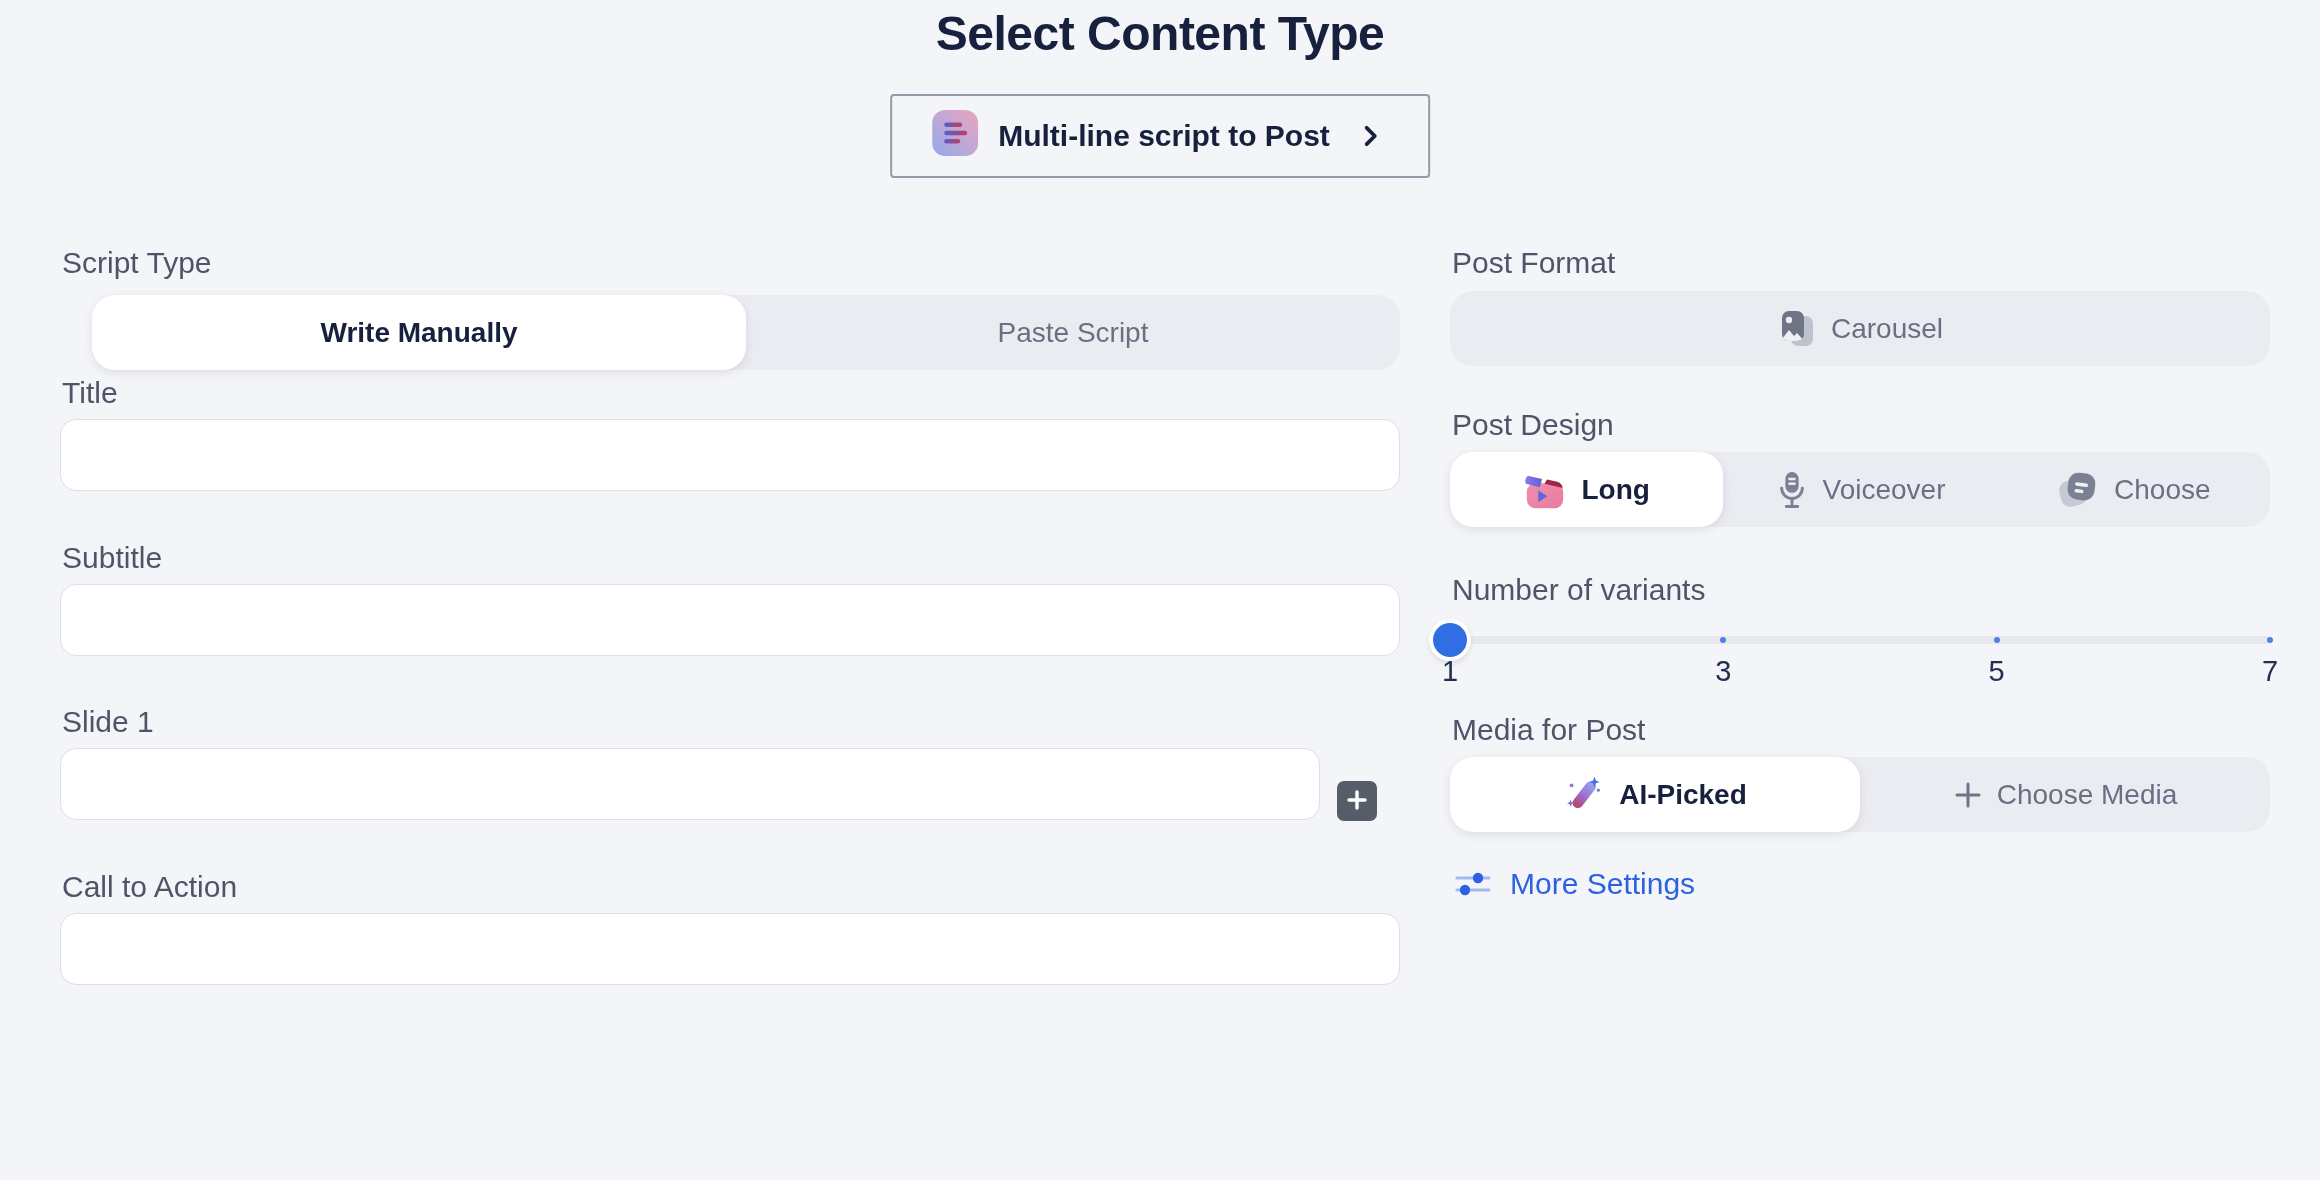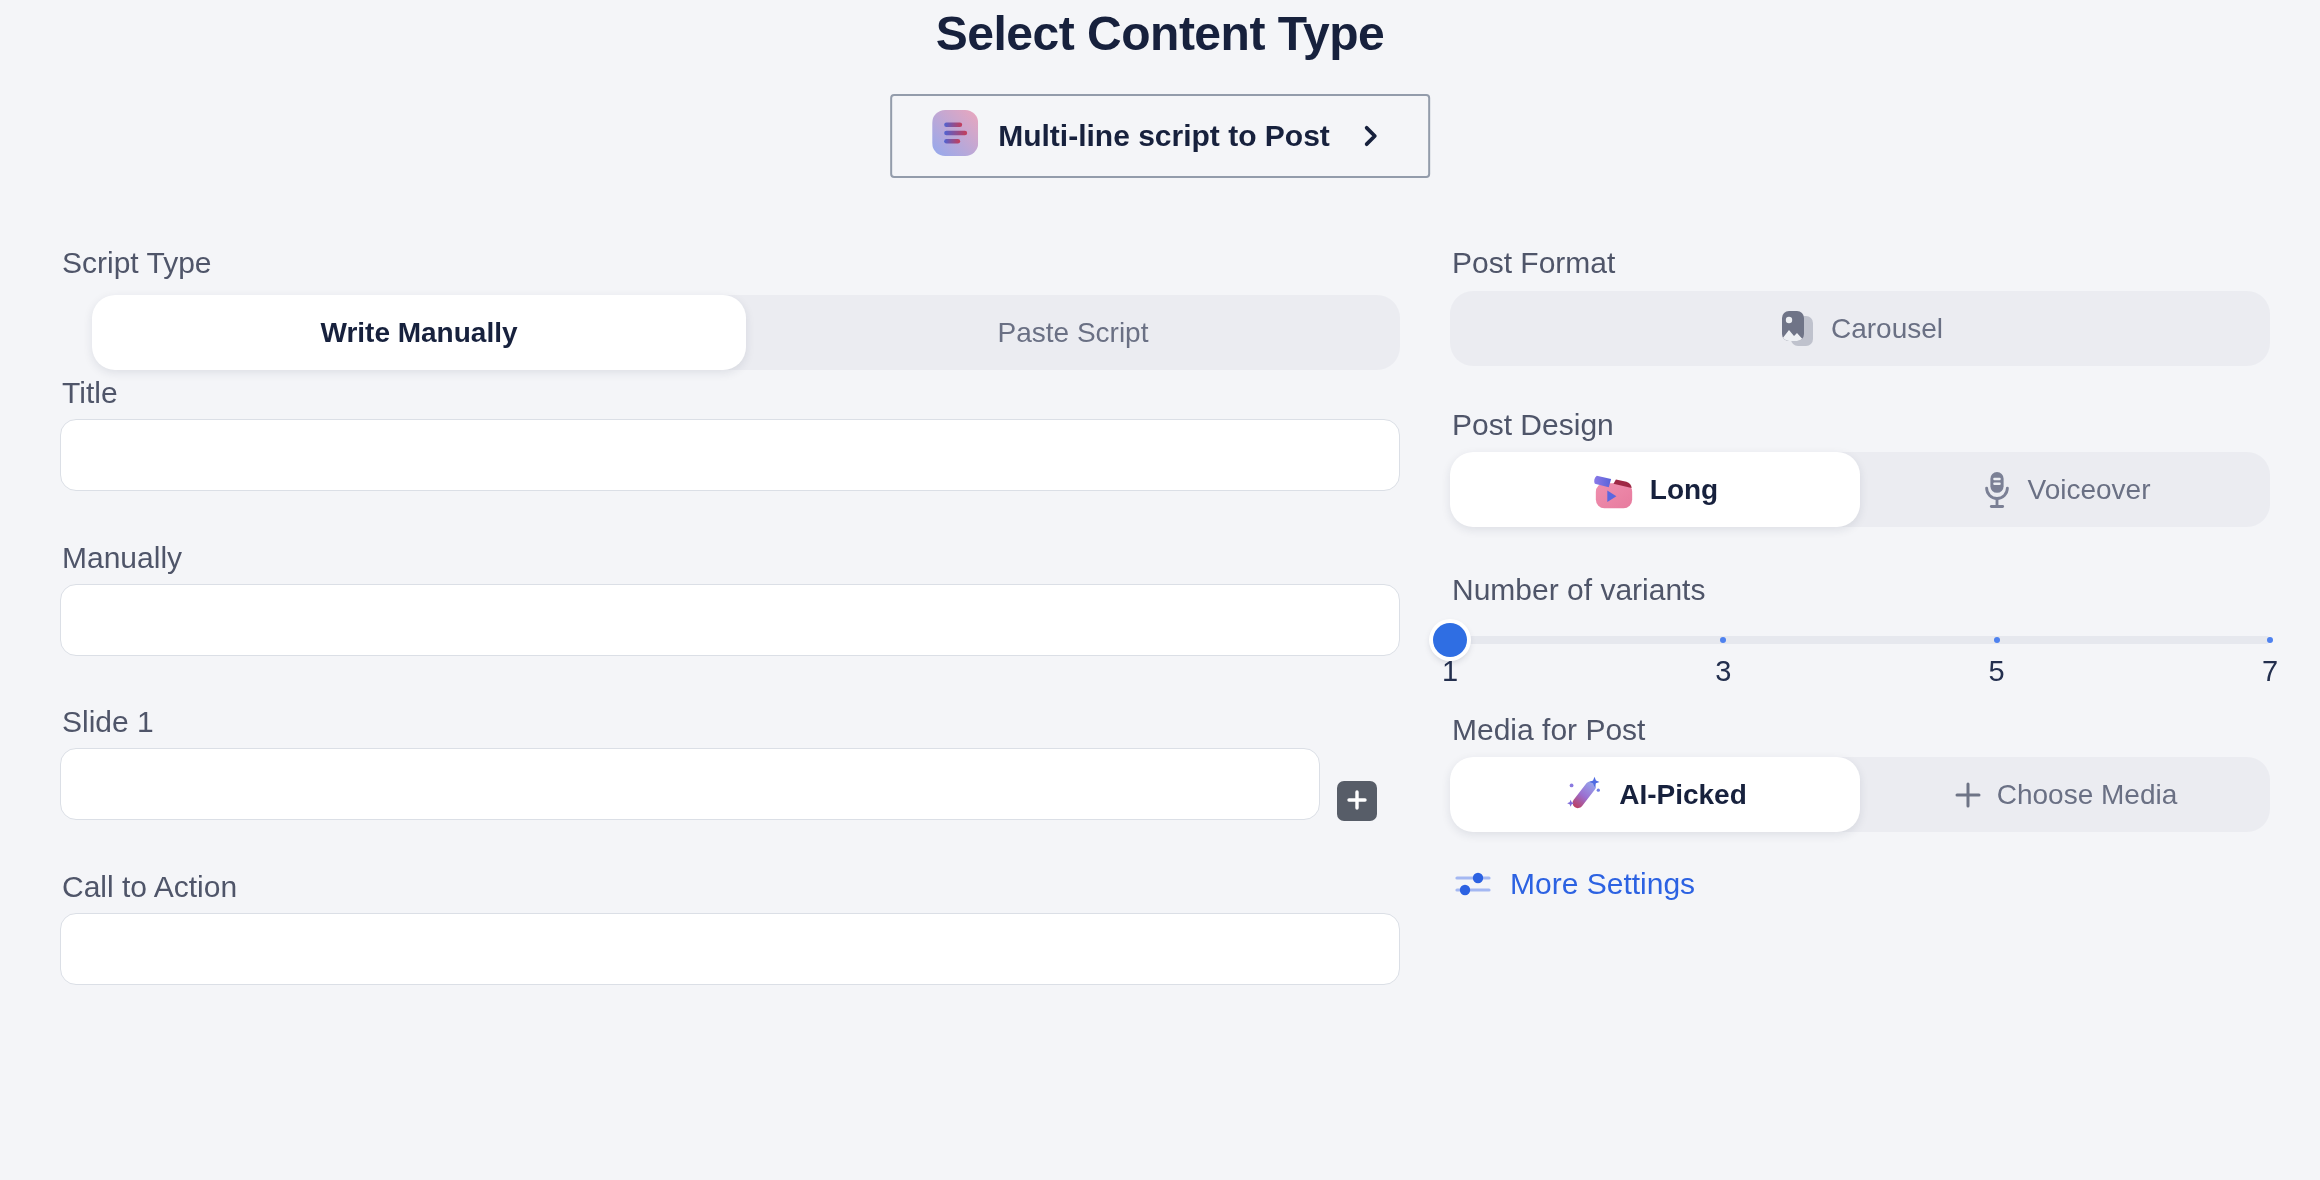--- a/index.html
+++ b/index.html
@@ -186,21 +186,21 @@
       <span>Write Manually</span>
     </div>
     <div class="seg-item">
       <span>Paste Script</span>
     </div>
   </div>
 
   <div class="flabel lbl-title">Title</div>
   <input class="tinput inp-title" type="text" value="" style="">
 
-  <div class="flabel lbl-subtitle">Manually</div>
+  <div class="flabel lbl-subtitle">Subtitle</div>
   <input class="tinput inp-subtitle" type="text" value="" style="">
 
   <div class="flabel lbl-slide">Slide 1</div>
   <input class="tinput inp-slide" type="text" value="" style="">
   <button class="btn-add" title="">
     <span>
       <svg width="24" height="24" viewBox="0 0 24 24">
           <path d="M12 4 v16 M4 12 h16" stroke="#ffffff" stroke-width="3.4" stroke-linecap="round"></path>
         </svg>
     </span>
@@ -251,20 +251,31 @@
         <svg width="34" height="42" viewBox="0 0 36 44">
           <rect x="11" y="3" width="14" height="22" rx="7" fill="#7b8095"></rect>
           <rect x="14" y="9" width="8" height="2.6" rx="1.3" fill="#eceef2"></rect>
           <rect x="14" y="14" width="8" height="2.6" rx="1.3" fill="#eceef2"></rect>
           <path d="M7 20 a11 11 0 0 0 22 0" fill="none" stroke="#7b8095" stroke-width="3" stroke-linecap="round"></path>
           <line x1="18" y1="31.5" x2="18" y2="37" stroke="#7b8095" stroke-width="3" stroke-linecap="round"></line>
           <line x1="12" y1="39.5" x2="24" y2="39.5" stroke="#7b8095" stroke-width="3" stroke-linecap="round"></line>
         </svg>
       </span>
       <span>Voiceover</span>
+    </div>
+    <div class="seg-item">
+      <span class="seg-icon">
+        <svg width="44" height="44" viewBox="0 0 44 44">
+          <rect x="4" y="12" width="26" height="26" rx="9" fill="#c6c9d4" transform="rotate(-14 17 25)"></rect>
+          <rect x="12" y="5" width="27" height="27" rx="10" fill="#7b8094" transform="rotate(7 25 18)"></rect>
+          <rect x="19" y="15" width="13" height="3.4" rx="1.7" fill="#eef0f4" transform="rotate(7 26 17)"></rect>
+          <rect x="18.5" y="21.5" width="9" height="3.4" rx="1.7" fill="#eef0f4" transform="rotate(7 24 23)"></rect>
+        </svg>
+      </span>
+      <span>Choose</span>
     </div>
   </div>
 
   <div class="flabel lbl-var">Number of variants</div>
   <div class="slider">
     <div class="slider-track">
       <span class="slider-dot" style="left:33.333%"></span>
       <span class="slider-dot" style="left:66.667%"></span>
       <span class="slider-dot" style="left:100%"></span>
     </div>

